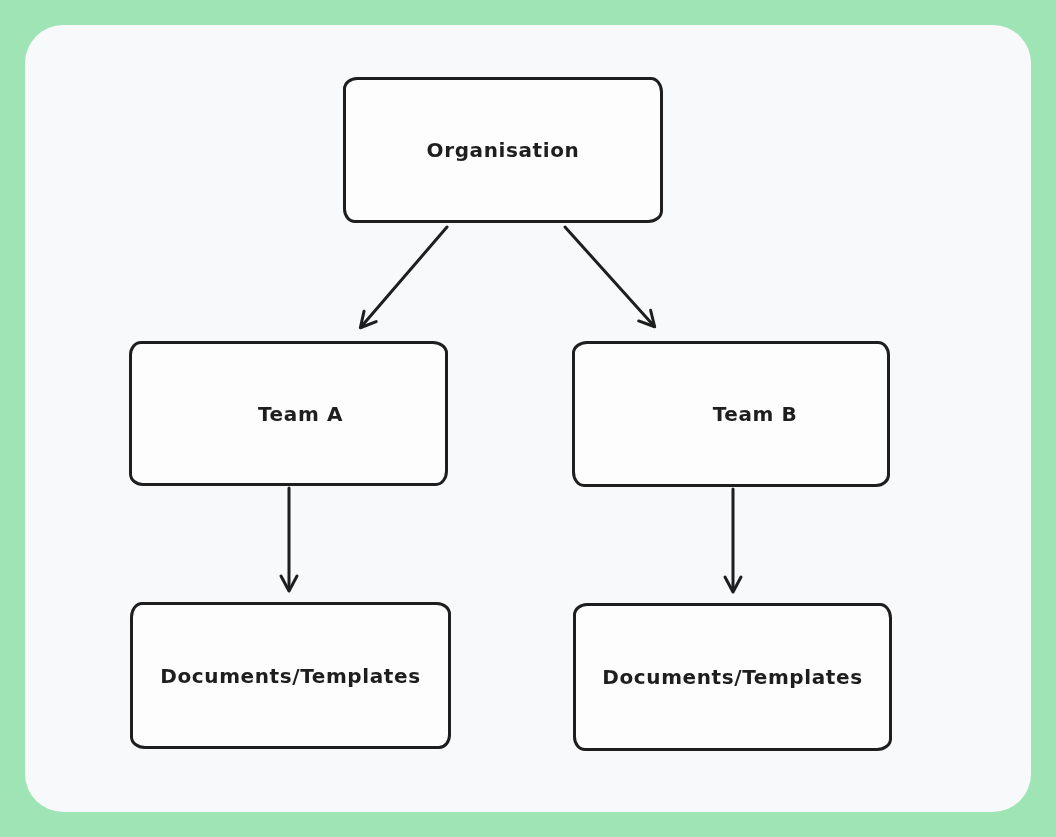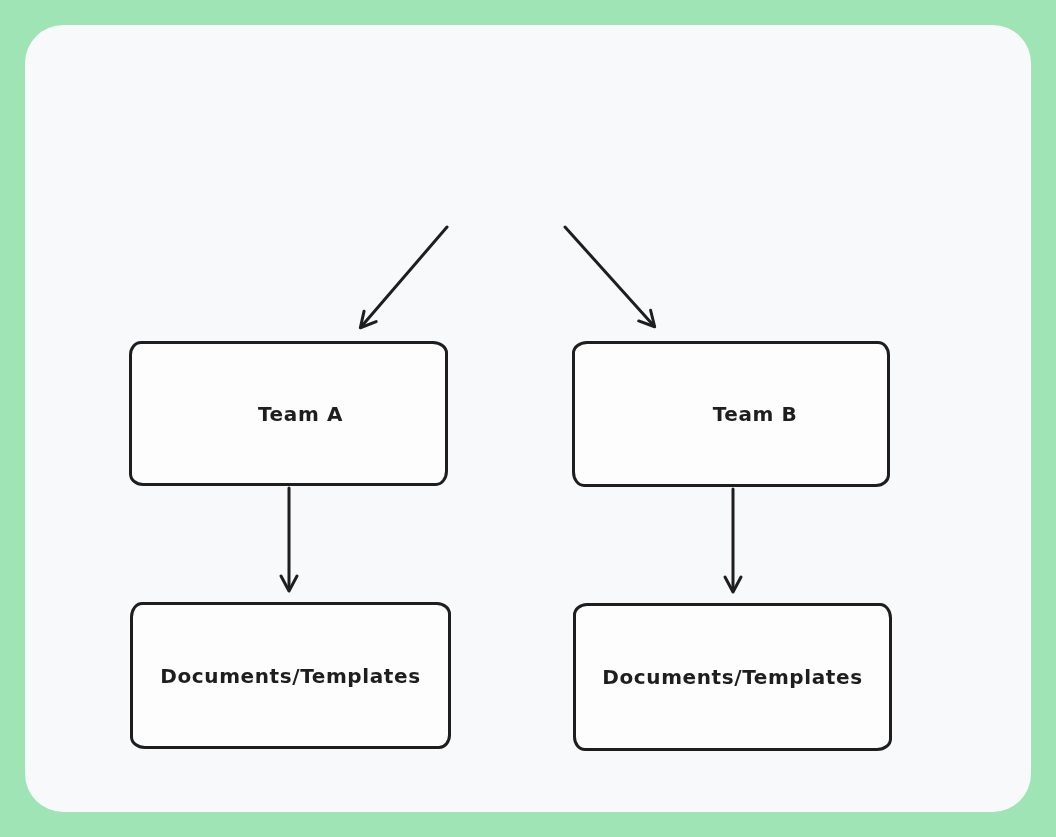--- a/index.html
+++ b/index.html
@@ -85,20 +85,23 @@
       <marker id="ah" viewBox="0 0 24 24" refX="19" refY="12" markerWidth="24" markerHeight="24" markerUnits="userSpaceOnUse" orient="auto">
         <path d="M5 4 L20 12 L5 20" fill="none" stroke="#1e1e1e" stroke-width="3" stroke-linecap="round" stroke-linejoin="round"></path>
       </marker>
     </defs>
     <line x1="447" y1="227" x2="361" y2="327" stroke="#1e1e1e" stroke-width="3" stroke-linecap="round" marker-end="url(#ah)"></line>
     <line x1="565" y1="227" x2="654" y2="326" stroke="#1e1e1e" stroke-width="3" stroke-linecap="round" marker-end="url(#ah)"></line>
     <line x1="289" y1="488" x2="289" y2="590" stroke="#1e1e1e" stroke-width="3" stroke-linecap="round" marker-end="url(#ah)"></line>
     <line x1="733" y1="489" x2="733" y2="591" stroke="#1e1e1e" stroke-width="3" stroke-linecap="round" marker-end="url(#ah)"></line>
   </svg>
 
+  <div class="node node-organisation">
+    <span class="node-label">Organisation</span>
+  </div>
 
   <div class="node node-team-a">
     <span class="node-label">Team A</span>
   </div>
 
   <div class="node node-team-b">
     <span class="node-label">Team B</span>
   </div>
 
   <div class="node node-docs-a">

